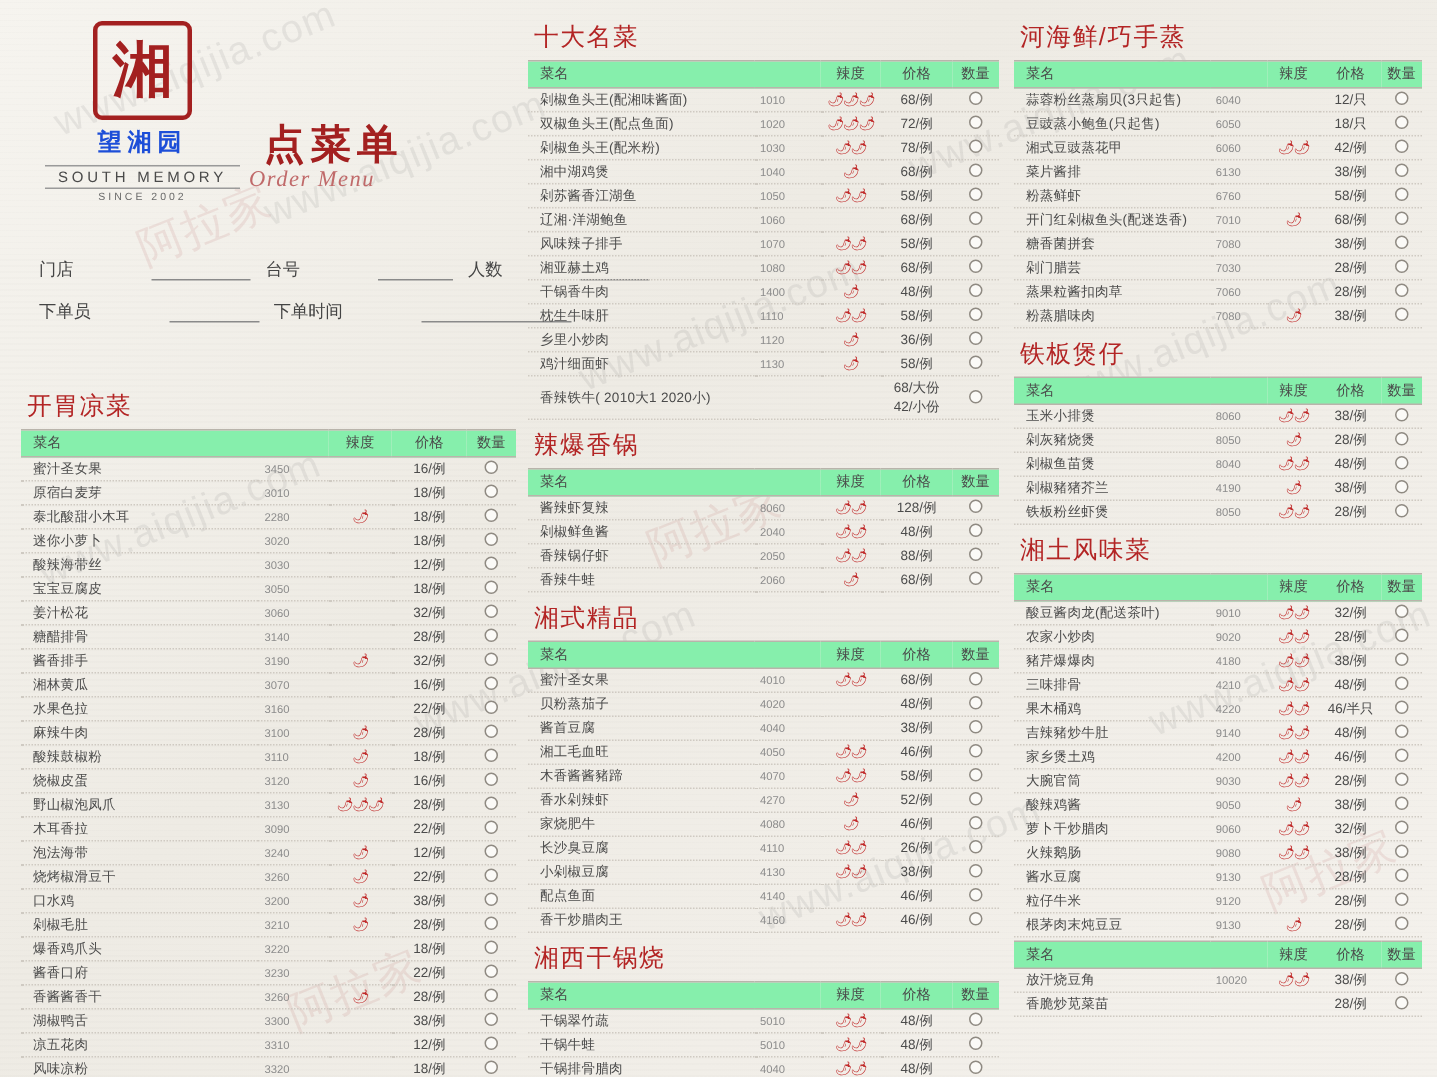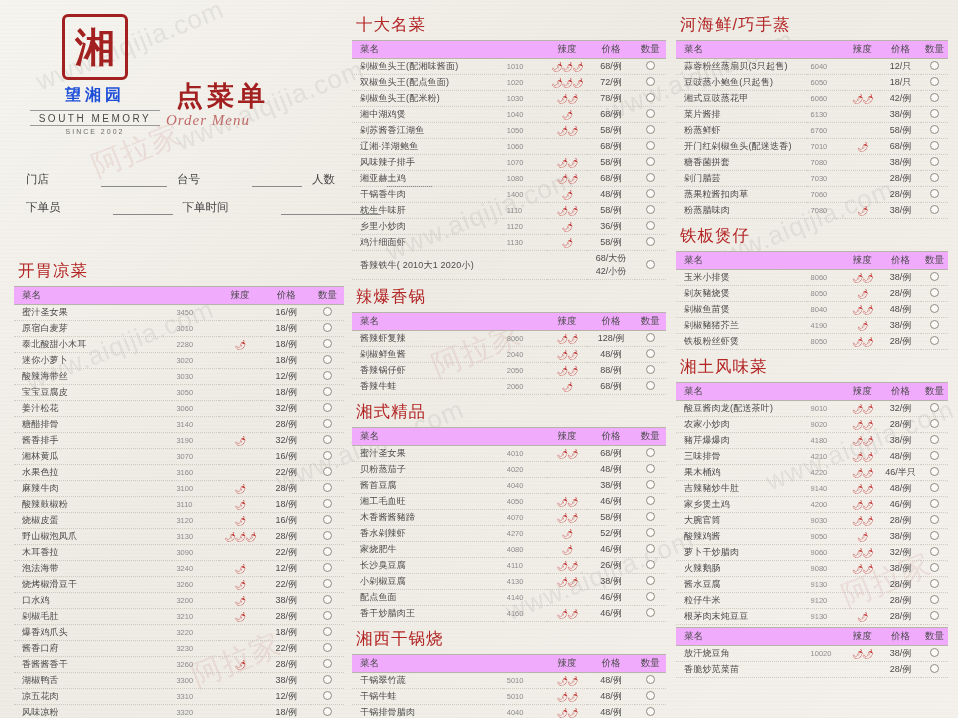--- a/index.html
+++ b/index.html
@@ -83,21 +83,21 @@
 
   
   .section { margin-bottom:2px; }
   .sec-title {
     color:#b32525; font-size:16.5px; font-weight:normal; letter-spacing:1px;
     margin:6px 0 4px 4px;
   }
   table.menu { width:100%; border-collapse:collapse; }
   table.menu th {
     font-size:9.5px; font-weight:normal; color:#4a4a4a;
-    background:#f0abfc; border-top:1px solid #b9b4ab; border-bottom:1px solid #b9b4ab;
+    background:#86efac; border-top:1px solid #b9b4ab; border-bottom:1px solid #b9b4ab;
     padding:2px 2px; text-align:center;
   }
   table.menu th.name { text-align:left; padding-left:8px; }
   table.menu td {
     font-size:9px; color:#4b4b4b; padding:1px 2px; vertical-align:middle;
     border-bottom:1px dotted #cfcac2;
   }
   table.menu td.name { text-align:left; padding-left:8px; letter-spacing:0.2px; }
   table.menu td.code { color:#8c8c8c; font-size:7.5px; padding-left:4px; }
   table.menu td.spicy { text-align:center; color:#c02a2a; font-size:9px; letter-spacing:-1px; }

